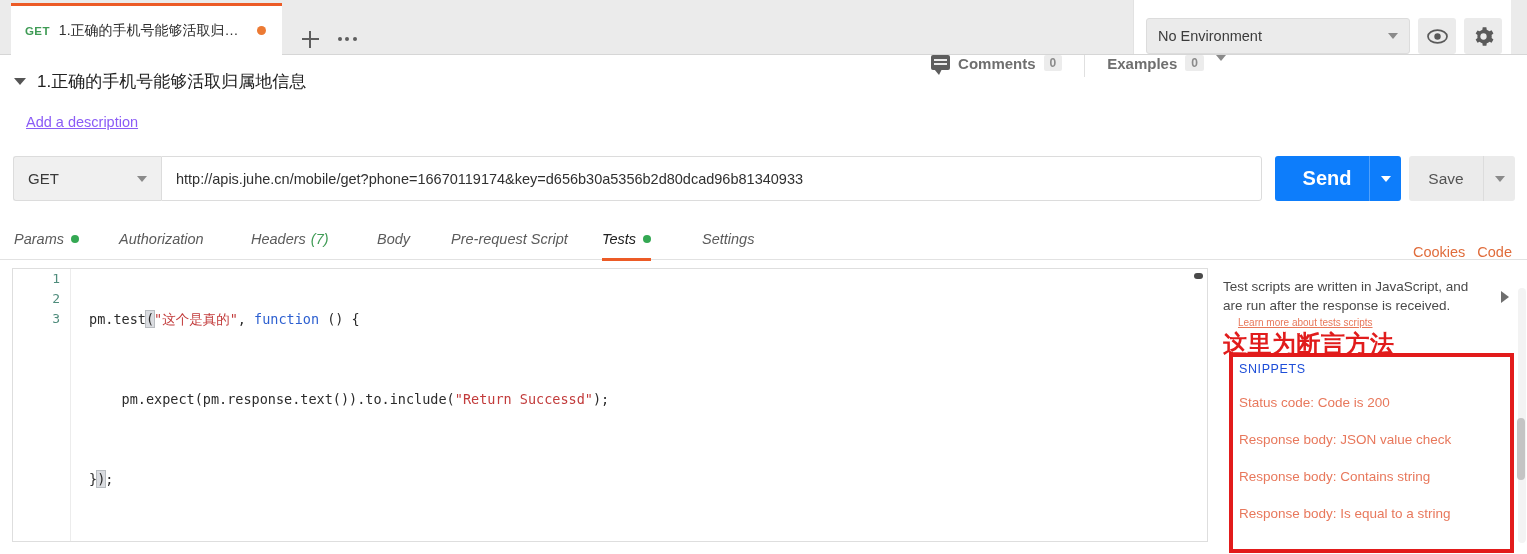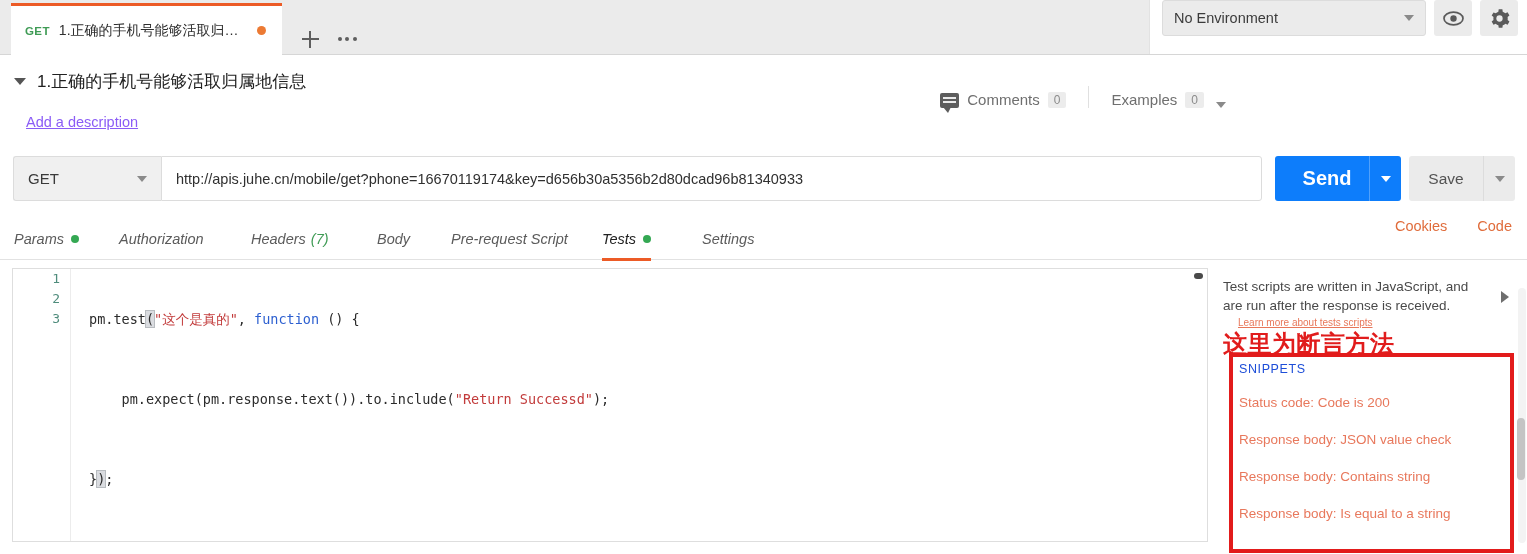--- a/index.html
+++ b/index.html
@@ -72,23 +72,23 @@
   .plus-glyph::before { left: 7px; top: 0; width: 2.5px; height: 17px; }
   .plus-glyph::after  { top: 7px; left: 0; height: 2.5px; width: 17px; }
   .dots-glyph { display: flex; gap: 3.5px; }
   .dots-glyph i {
     width: 4px; height: 4px; border-radius: 50%;
     background: #5e5e5e; display: block;
   }
 
   
   .env-wrap {
-    position: absolute; right: 0; top: 0;
+    position: absolute; right: 16px; top: 0;
     height: 54px;
-    display: flex; align-items: flex-start;
+    display: flex; align-items: flex-end;
     padding-right: 9px;
     background: #ffffff;
     border-left: 1px solid #e2e2e2;
     padding-left: 12px;
   }
   .env-select {
     width: 264px; height: 36px;
     background: #ebebeb;
     border: 1px solid #dcdcdc;
     border-radius: 3px;
@@ -128,22 +128,22 @@
     margin-right: 11px;
   }
   .req-title {
     font-size: 17px;
     color: #212121;
     font-weight: 400;
   }
   .meta-right {
     position: absolute; right: 14px; top: 55px;
     height: 53px;
-    display: flex; align-items: flex-end;
-    color: #6f6f6f; font-size: 15px;
+    display: flex; align-items: flex-start;
+    color: #6f6f6f; font-size: 15px; font-weight: bold;
   }
   .comment-icon {
     width: 19px; height: 15px;
     margin-right: 8px;
     position: relative;
     background: #5d5d5d;
     border-radius: 2px;
   }
   .comment-icon::before {
     content: ""; position: absolute;
@@ -277,22 +277,22 @@
     left: 0; right: 0; bottom: -1px;
     height: 3px; background: #ec5b26;
   }
   .green-dot {
     width: 8px; height: 8px; border-radius: 50%;
     background: #34a853; margin-left: 7px;
   }
   .hdr-count { color: #3f9b55; margin-left: 5px; }
   .right-links {
     position: absolute; right: 15px; top: 0;
-    height: 42px; display: flex; align-items: flex-start;
-    gap: 30px;
+    height: 42px; display: flex; align-items: flex-end;
+    gap: 12px;
   }
   .right-links span { color: #e06c3b; font-size: 14.5px; }
 
   
   .editor {
     position: absolute; left: 12px; top: 268px;
     width: 1196px; height: 274px;
     background: #ffffff;
     border: 1px solid #dedede;
     overflow: hidden;

